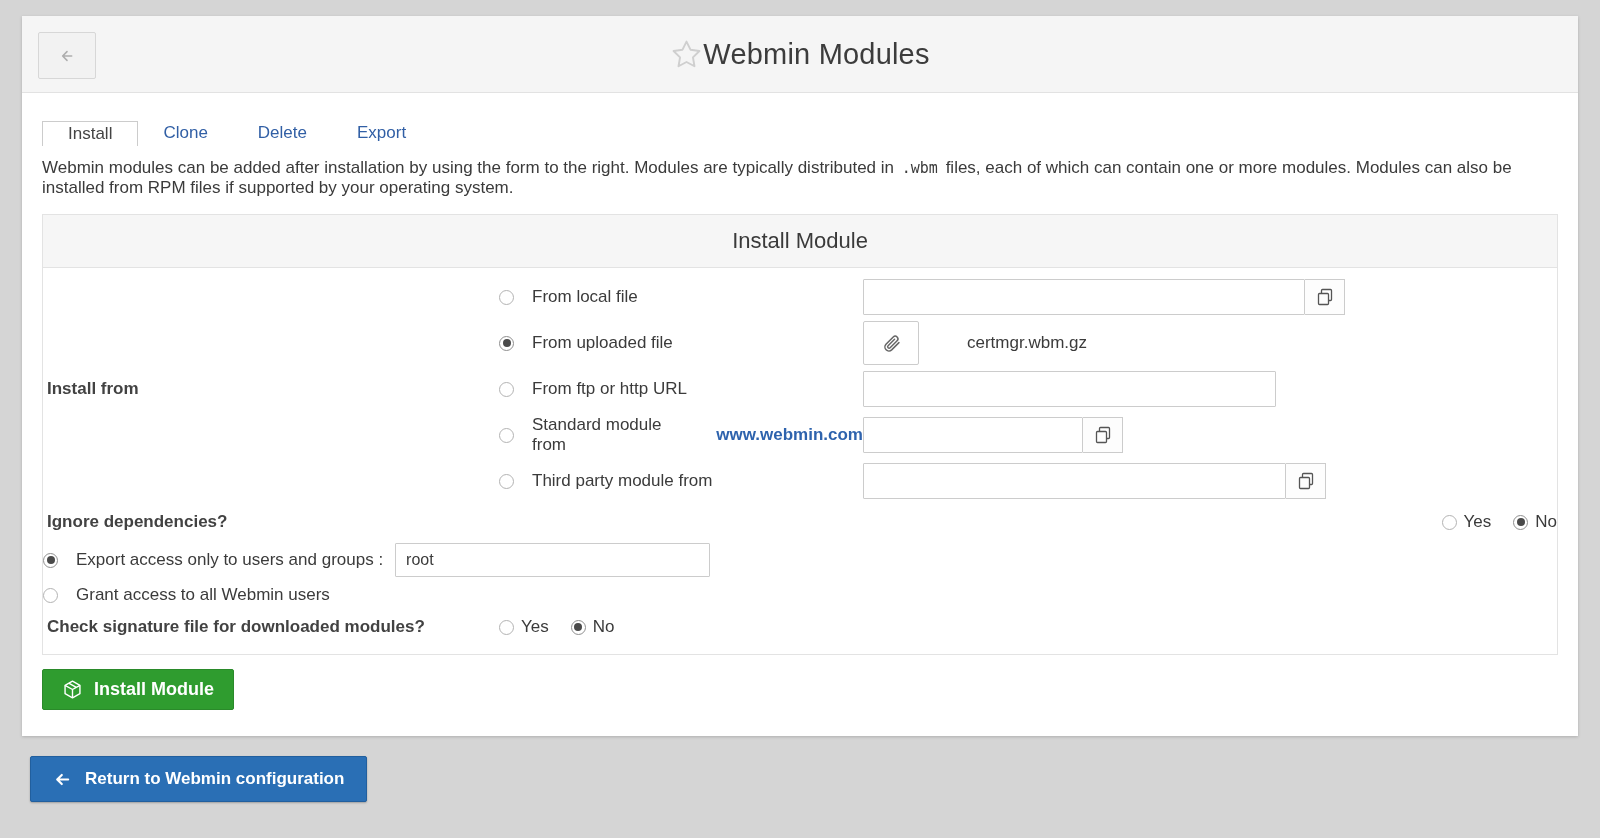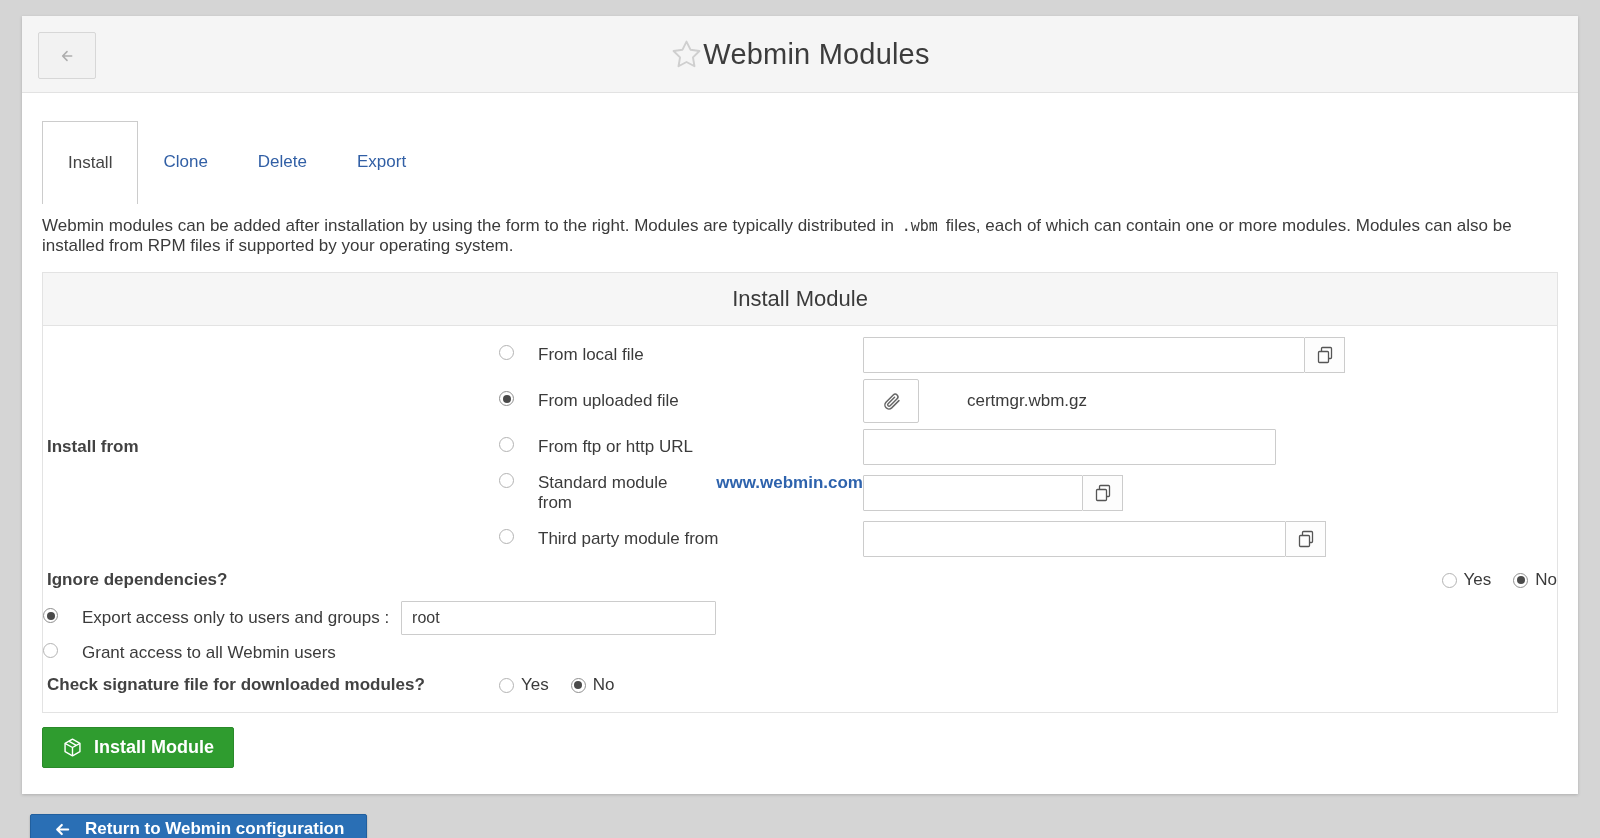--- a/index.html
+++ b/index.html
@@ -31,21 +31,21 @@
     display:flex;align-items:center;justify-content:center;
     cursor:pointer;
   }
   .title-wrap{display:flex;align-items:center;}
   .page-title{font-size:29px;color:#3c3c3c;font-weight:500;letter-spacing:.2px;}
   
   .card-body{padding:28px 20px 26px 20px;}
   
   .tabs{display:flex;align-items:stretch;}
   .tab{
-    padding:31px 25px;
+    padding:2px 25px;
     font-size:17px;color:#315fa5;
     cursor:pointer;white-space:nowrap;
   }
   .tab.active{
     color:#444444;background:#ffffff;
     border:1px solid #cccccc;border-bottom:none;
     cursor:default;
   }
   
   .intro{
@@ -67,21 +67,21 @@
   .panel-body{padding:6px 0 10px 0;}
   .frow{display:flex;align-items:center;}
   .flabel{
     width:456px;flex-shrink:0;
     padding-left:4px;box-sizing:border-box;
     font-weight:bold;font-size:17px;color:#424242;
   }
   .optcol{display:flex;flex-direction:column;}
   .optrow{display:flex;align-items:center;height:46px;}
   .optrow.slim{height:34px;}
-  .opt{display:flex;gap:24px;width:364px;flex-shrink:0;}
+  .opt{display:flex;align-items:center;gap:18px;width:364px;flex-shrink:0;}
   .opt.auto{width:auto;margin-right:12px;}
   .optlabel{font-size:17px;color:#3b3b3b;}
   .link{color:#2e63ad;font-weight:bold;cursor:pointer;font-size:17px;}
   
   .radio{
     width:15px;height:15px;flex-shrink:0;
     border:1px solid #b3b3b3;border-radius:50%;
     background:#fff;box-sizing:border-box;cursor:pointer;position:relative;
   }
   .radio.checked{border-color:#8f8f8f;}
@@ -117,21 +117,21 @@
     margin-top:14px;
     background:#2f9c2f;border:1px solid #2a8a2a;border-radius:2px;
     color:#fff;font-weight:bold;font-size:18px;
     padding:9px 19px;cursor:pointer;
   }
   .btn-blue{
     display:inline-flex;align-items:center;gap:13px;
     margin:20px 0 0 30px;
     background:#2a6fb5;border:1px solid #215f9e;border-radius:2px;
     color:#fff;font-weight:bold;font-size:17px;
-    padding:4px 22px;cursor:pointer;
+    padding:12px 22px;cursor:pointer;
     box-shadow:0 1px 2px rgba(0,0,0,.25);
   }
   svg{display:block;}
 </style>
 </head>
 <body>
 
 
 
 <div class="card">

